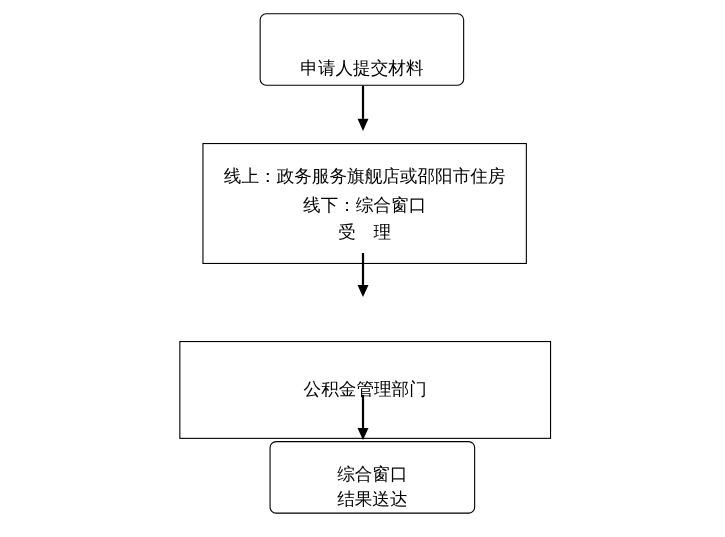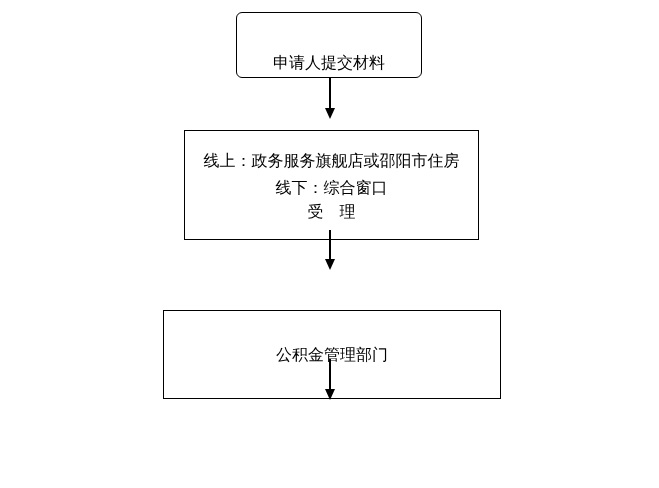--- a/index.html
+++ b/index.html
@@ -109,14 +109,18 @@
 
   <div class="node" id="node-dept">
     <div class="line">公积金管理部门</div>
   </div>
 
   <div class="arrow" id="arrow-3">
     <div class="shaft"></div>
     <div class="head"></div>
   </div>
 
+  <div class="node rounded" id="node-end">
+    <div class="line">综合窗口</div>
+    <div class="line">结果送达</div>
+  </div>
 
 </div>
 
 </body></html>

